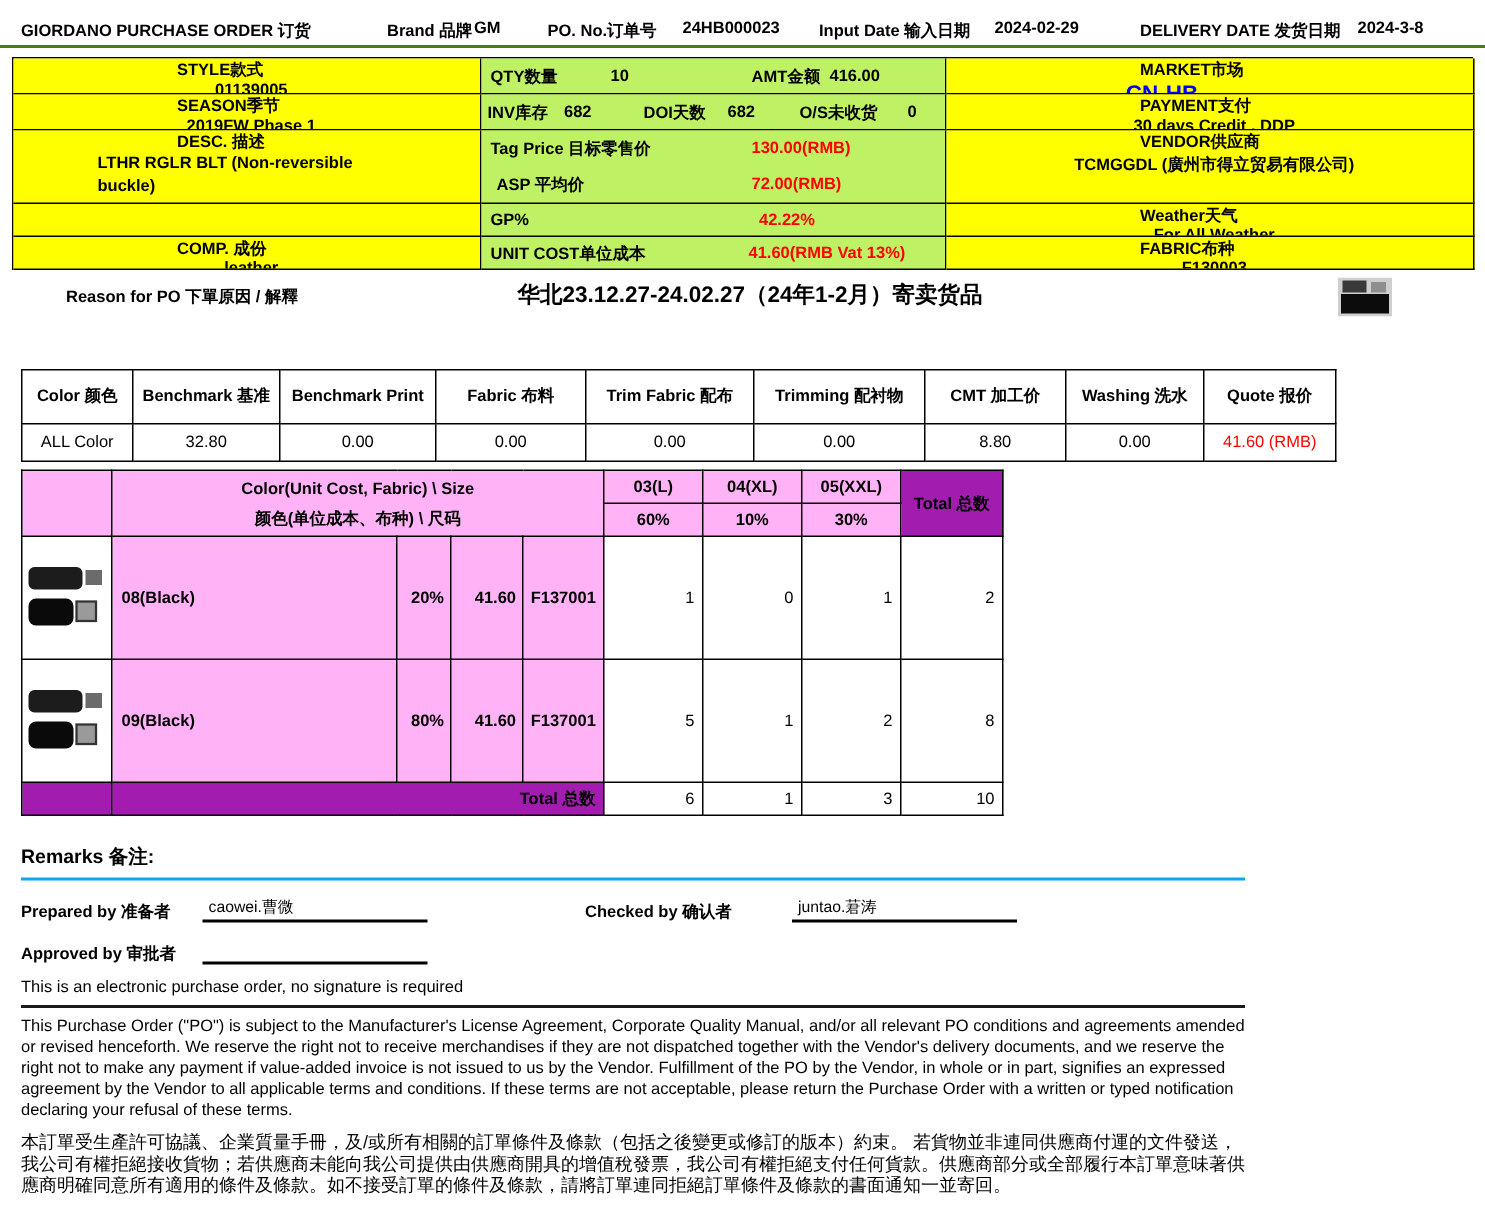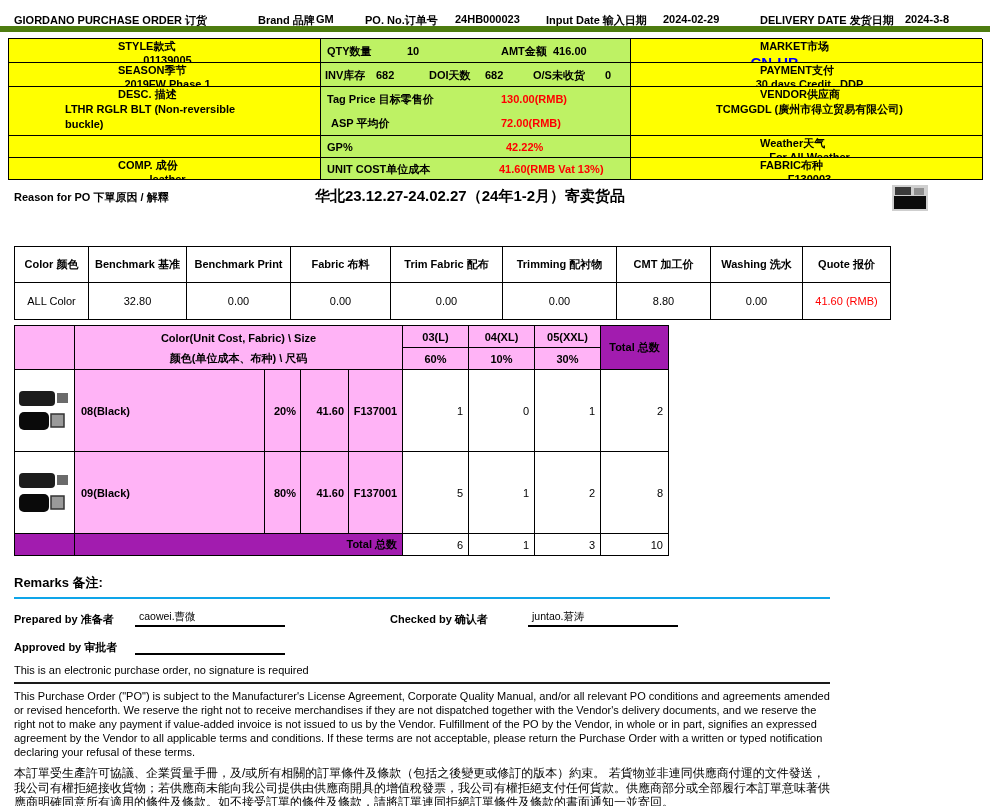--- a/index.html
+++ b/index.html
@@ -4,21 +4,21 @@
 <style>
   * { box-sizing: border-box; margin: 0; padding: 0; }
   body {
     width: 990px; height: 806px; background: #fff; color: #000;
     font-family: "Liberation Sans", "DejaVu Sans", sans-serif;
     font-size: 11px; overflow: hidden;
   }
   .red { color: #FF0000; }
 
   
-  .topbar { position: relative; height: 32px; border-bottom: 6px solid #4d7c0f; font-weight: bold; }
+  .topbar { position: relative; height: 32px; border-bottom: 2px solid #4d7c0f; font-weight: bold; }
   .topbar span { position: absolute; top: 13px; white-space: nowrap; }
 
   
   .info-grid {
     margin: 6px 8px 0 8px; width: 974px;
     display: grid;
     grid-template-columns: 312px 310px 352px;
     grid-template-rows: 24px 24px 49px 22px 22px;
     border-left: 1px solid #000; border-top: 1px solid #000;
     font-weight: bold;
@@ -29,31 +29,31 @@
   .cflex { display: flex; align-items: center; padding-left: 6px; }
   .lblw { width: 99px; flex: none; }
   .abs { position: absolute; top: 50%; transform: translateY(-50%); white-space: nowrap; }
   .halfline { position: relative; height: 50%; }
   .halfline .abs { top: 50%; }
   .blue-big { color: #0000FF; font-size: 15px; width: 118px; flex: none; }
   .co-gap { margin-right: 8px; }
   .desc-val { width: 205px; line-height: 1.35; }
 
   
-  .reason { position: relative; height: 66px; }
+  .reason { position: relative; height: 66px; margin-left: 30px; }
   .reason-label { position: absolute; left: 14px; top: 10px; font-weight: bold; }
   .reason-center { position: absolute; left: 0; top: 7px; width: 940px; text-align: center; font-weight: bold; font-size: 15px; }
   .reason-photo { position: absolute; right: 62px; top: 5px; }
 
   
   table { border-collapse: collapse; }
   .cost { margin-left: 14px; }
   .cost td { border: 1px solid #000; text-align: center; vertical-align: middle; }
   .cost .hd { height: 36px; font-weight: bold; padding: 1px 3px; line-height: 1.25; }
-  .cost .vl { height: 37px; }
+  .cost .vl { height: 25px; }
 
   
   .size { margin: 5px 0 0 14px; }
   .size td { border: 1px solid #000; vertical-align: middle; }
   .pinkL { background: #FFB3F6; }
   .pinkB { background: #a21caf; }
   .szh { height: 22px; text-align: center; font-weight: bold; }
   .hdr-merged { text-align: center; font-weight: bold; line-height: 20px; }
   .thumbcell { background: #fff; vertical-align: top; text-align: center; padding-top: 2px; }
   .datarow td { height: 82px; }

